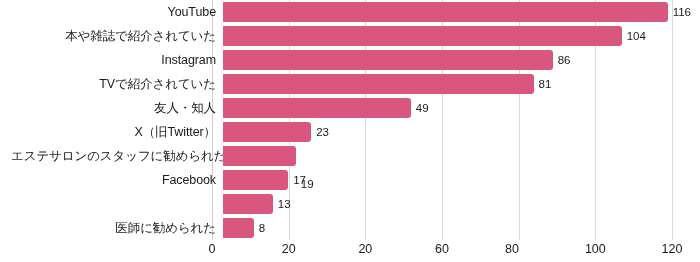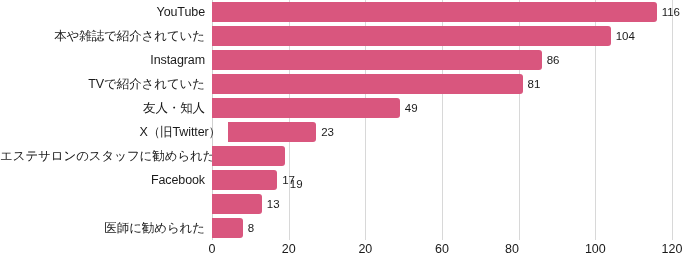--- a/index.html
+++ b/index.html
@@ -39,21 +39,21 @@
   
   .rows {
     position: absolute;
     left: 0;
     top: 0;
     width: 700px;
     height: 240px;
   }
   .row {
     position: absolute;
-    left: 0;
+    left: 11px;
     width: 641px;
     height: 24px;
   }
   .cat-label {
     position: absolute;
     left: 0;
     width: 205px;
     height: 24px;
     line-height: 24px;
     text-align: right;
@@ -132,21 +132,21 @@
       <div class="row" style="top: 72px;">
         <div class="cat-label">TVで紹介されていた</div>
         <div class="bar" style="width: 310.5px; background: rgb(217, 86, 126);"></div>
         <div class="val-label" style="left: 527.5px;">81</div>
       </div>
       <div class="row" style="top: 96px;">
         <div class="cat-label">友人・知人</div>
         <div class="bar" style="width: 187.833px; background: rgb(217, 86, 126);"></div>
         <div class="val-label" style="left: 404.833px;">49</div>
       </div>
-      <div class="row" style="top: 120px; margin-left: 16px;">
+      <div class="row" style="top: 120px;">
         <div class="cat-label">X（旧Twitter）</div>
         <div class="bar" style="width: 88.1667px; background: rgb(217, 86, 126);"></div>
         <div class="val-label" style="left: 305.167px;">23</div>
       </div>
       <div class="row" style="top: 144px;">
         <div class="cat-label">エステサロンのスタッフに勧められた</div>
         <div class="bar" style="width: 72.8333px; background: rgb(217, 86, 126);"></div>
         <div class="val-label" style="left: 289.833px; margin-top: 28px;">19</div>
       </div>
       <div class="row" style="top: 168px;">

